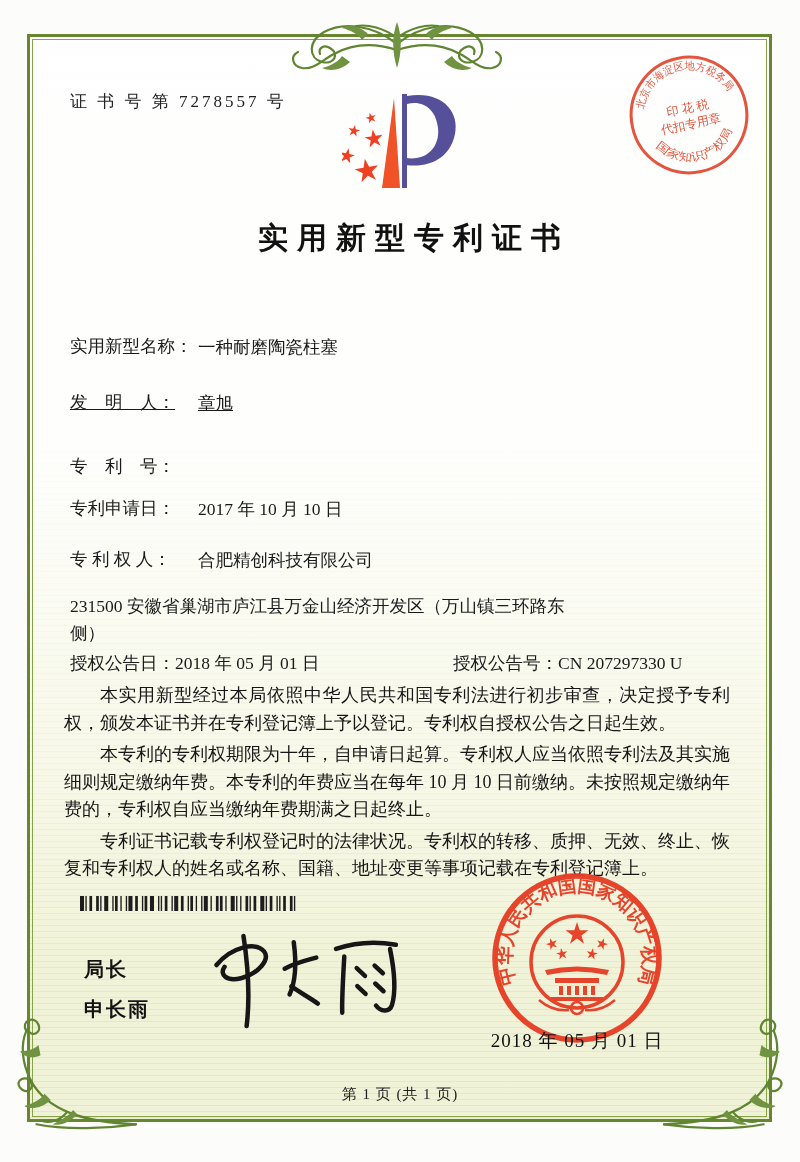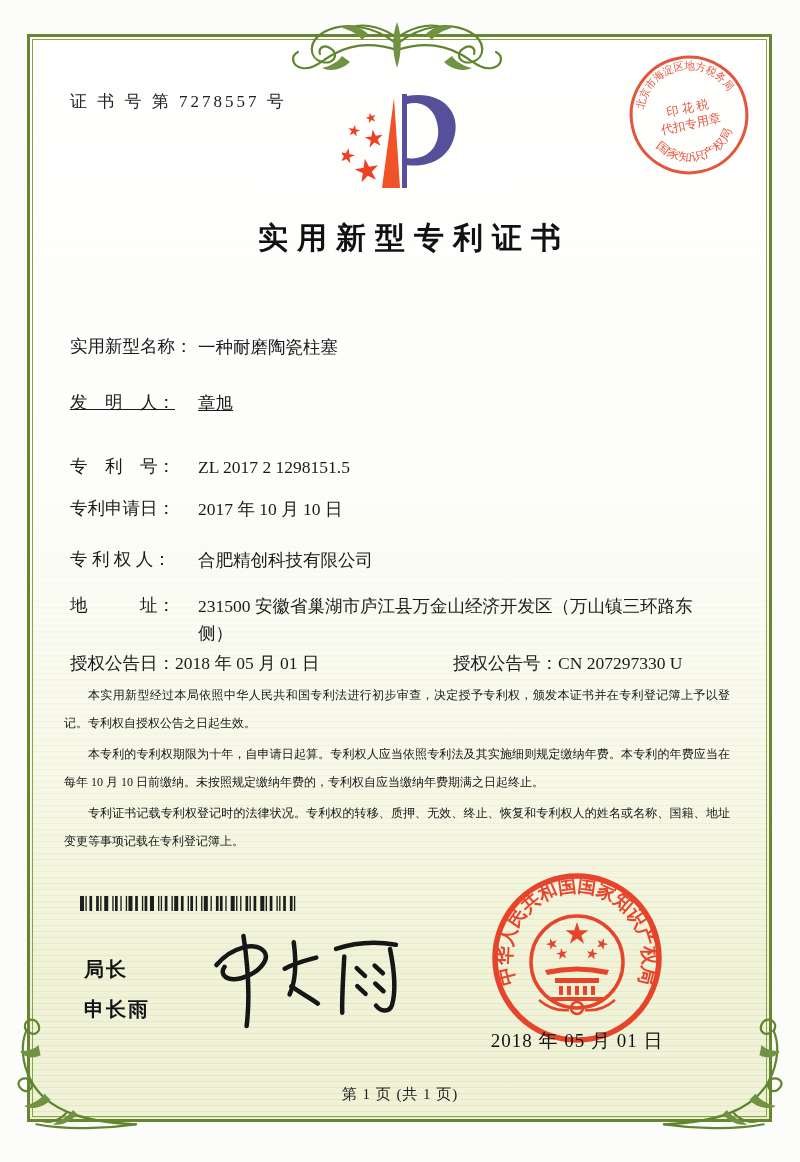--- a/index.html
+++ b/index.html
@@ -29,21 +29,21 @@
   .title{
     left:0;right:0;text-align:center;
     font-size:30px; font-weight:700; letter-spacing:9px; color:#111;margin-left:28px;
   }
   .field-row{ left:70px; right:58px; font-size:17.5px; display:flex; }
   .field-label{ flex:0 0 auto; min-width:128px; white-space:pre; }
   .field-value{ flex:1 1 auto; max-width:528px; line-height:1.55; }
   .grant-text{ font-size:17.5px; white-space:pre;font-family:Liberation Serif, serif; }
   .body-text{ left:64px; width:678px; }
   .body-text p{
-    margin:0 12px 4px 0; font-size:12px; line-height:27.5px;
+    margin:0 12px 4px 0; font-size:18px; line-height:27.5px;
     text-align:justify; text-indent:2em; color:#161616;
   }
   .director{ font-family:"Liberation Sans","DejaVu Sans",sans-serif; font-weight:700; font-size:20px; color:#141414; letter-spacing:2px;}
   .seal-date{ width:176px; text-align:center; font-size:19px; letter-spacing:1px; color:#111; }
   .footer-page{ left:0;right:0; text-align:center; font-size:15px; color:#222; letter-spacing:1px;}
   svg text{ font-family:"Liberation Serif","DejaVu Serif",serif; }
 </style>
 </head>
 <body>
 
@@ -145,32 +145,30 @@
 <div class="abs field-row" style="top:334px;">
   <span class="field-label">实用新型名称：</span>
   <span class="field-value">一种耐磨陶瓷柱塞</span>
 </div>
 <div class="abs field-row" style="top:390px;text-decoration:underline;">
   <span class="field-label">发　明　人：</span>
   <span class="field-value">章旭</span>
 </div>
 <div class="abs field-row" style="top:454px;">
   <span class="field-label">专　利　号：</span>
-  <span class="field-value">ZL 2017 2 1298151.5</span>
 </div>
 <div class="abs field-row" style="top:496px;">
   <span class="field-label">专利申请日：</span>
   <span class="field-value">2017 年 10 月 10 日</span>
 </div>
 <div class="abs field-row" style="top:547px;">
   <span class="field-label">专 利 权 人：</span>
   <span class="field-value">合肥精创科技有限公司</span>
 </div>
 <div class="abs field-row" style="top:593px;">
-  <span class="field-label">地　　　址：</span>
   <span class="field-value">231500 安徽省巢湖市庐江县万金山经济开发区（万山镇三环路东侧）</span>
 </div>
 
 <div class="abs grant-text" style="left:70px;top:651px;"><span>授权公告日：</span><span>2018 年 05 月 01 日</span></div>
 <div class="abs grant-text" style="left:453px;top:651px;"><span>授权公告号：</span><span>CN 207297330 U</span></div>
 
 <div class="abs body-text" style="top:682px;">
   <p>本实用新型经过本局依照中华人民共和国专利法进行初步审查，决定授予专利权，颁发本证书并在专利登记簿上予以登记。专利权自授权公告之日起生效。</p>
   <p>本专利的专利权期限为十年，自申请日起算。专利权人应当依照专利法及其实施细则规定缴纳年费。本专利的年费应当在每年 10 月 10 日前缴纳。未按照规定缴纳年费的，专利权自应当缴纳年费期满之日起终止。</p>
   <p>专利证书记载专利权登记时的法律状况。专利权的转移、质押、无效、终止、恢复和专利权人的姓名或名称、国籍、地址变更等事项记载在专利登记簿上。</p>

